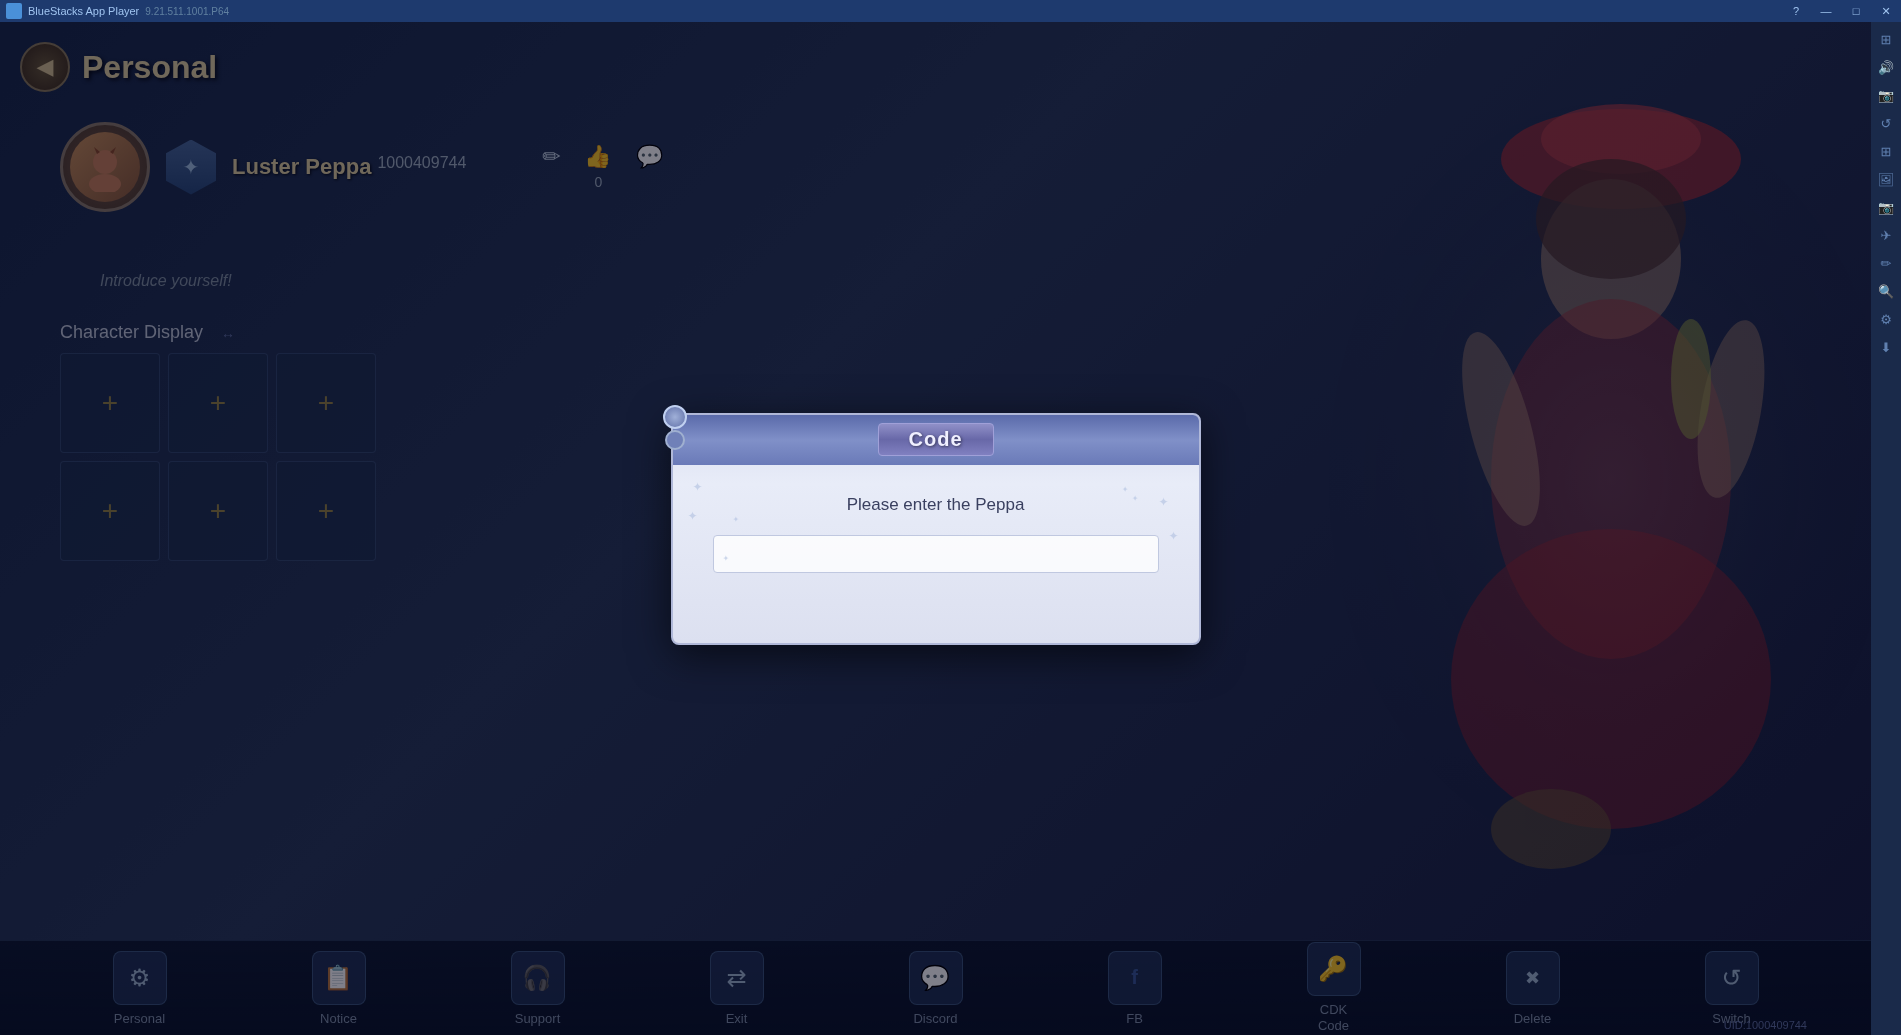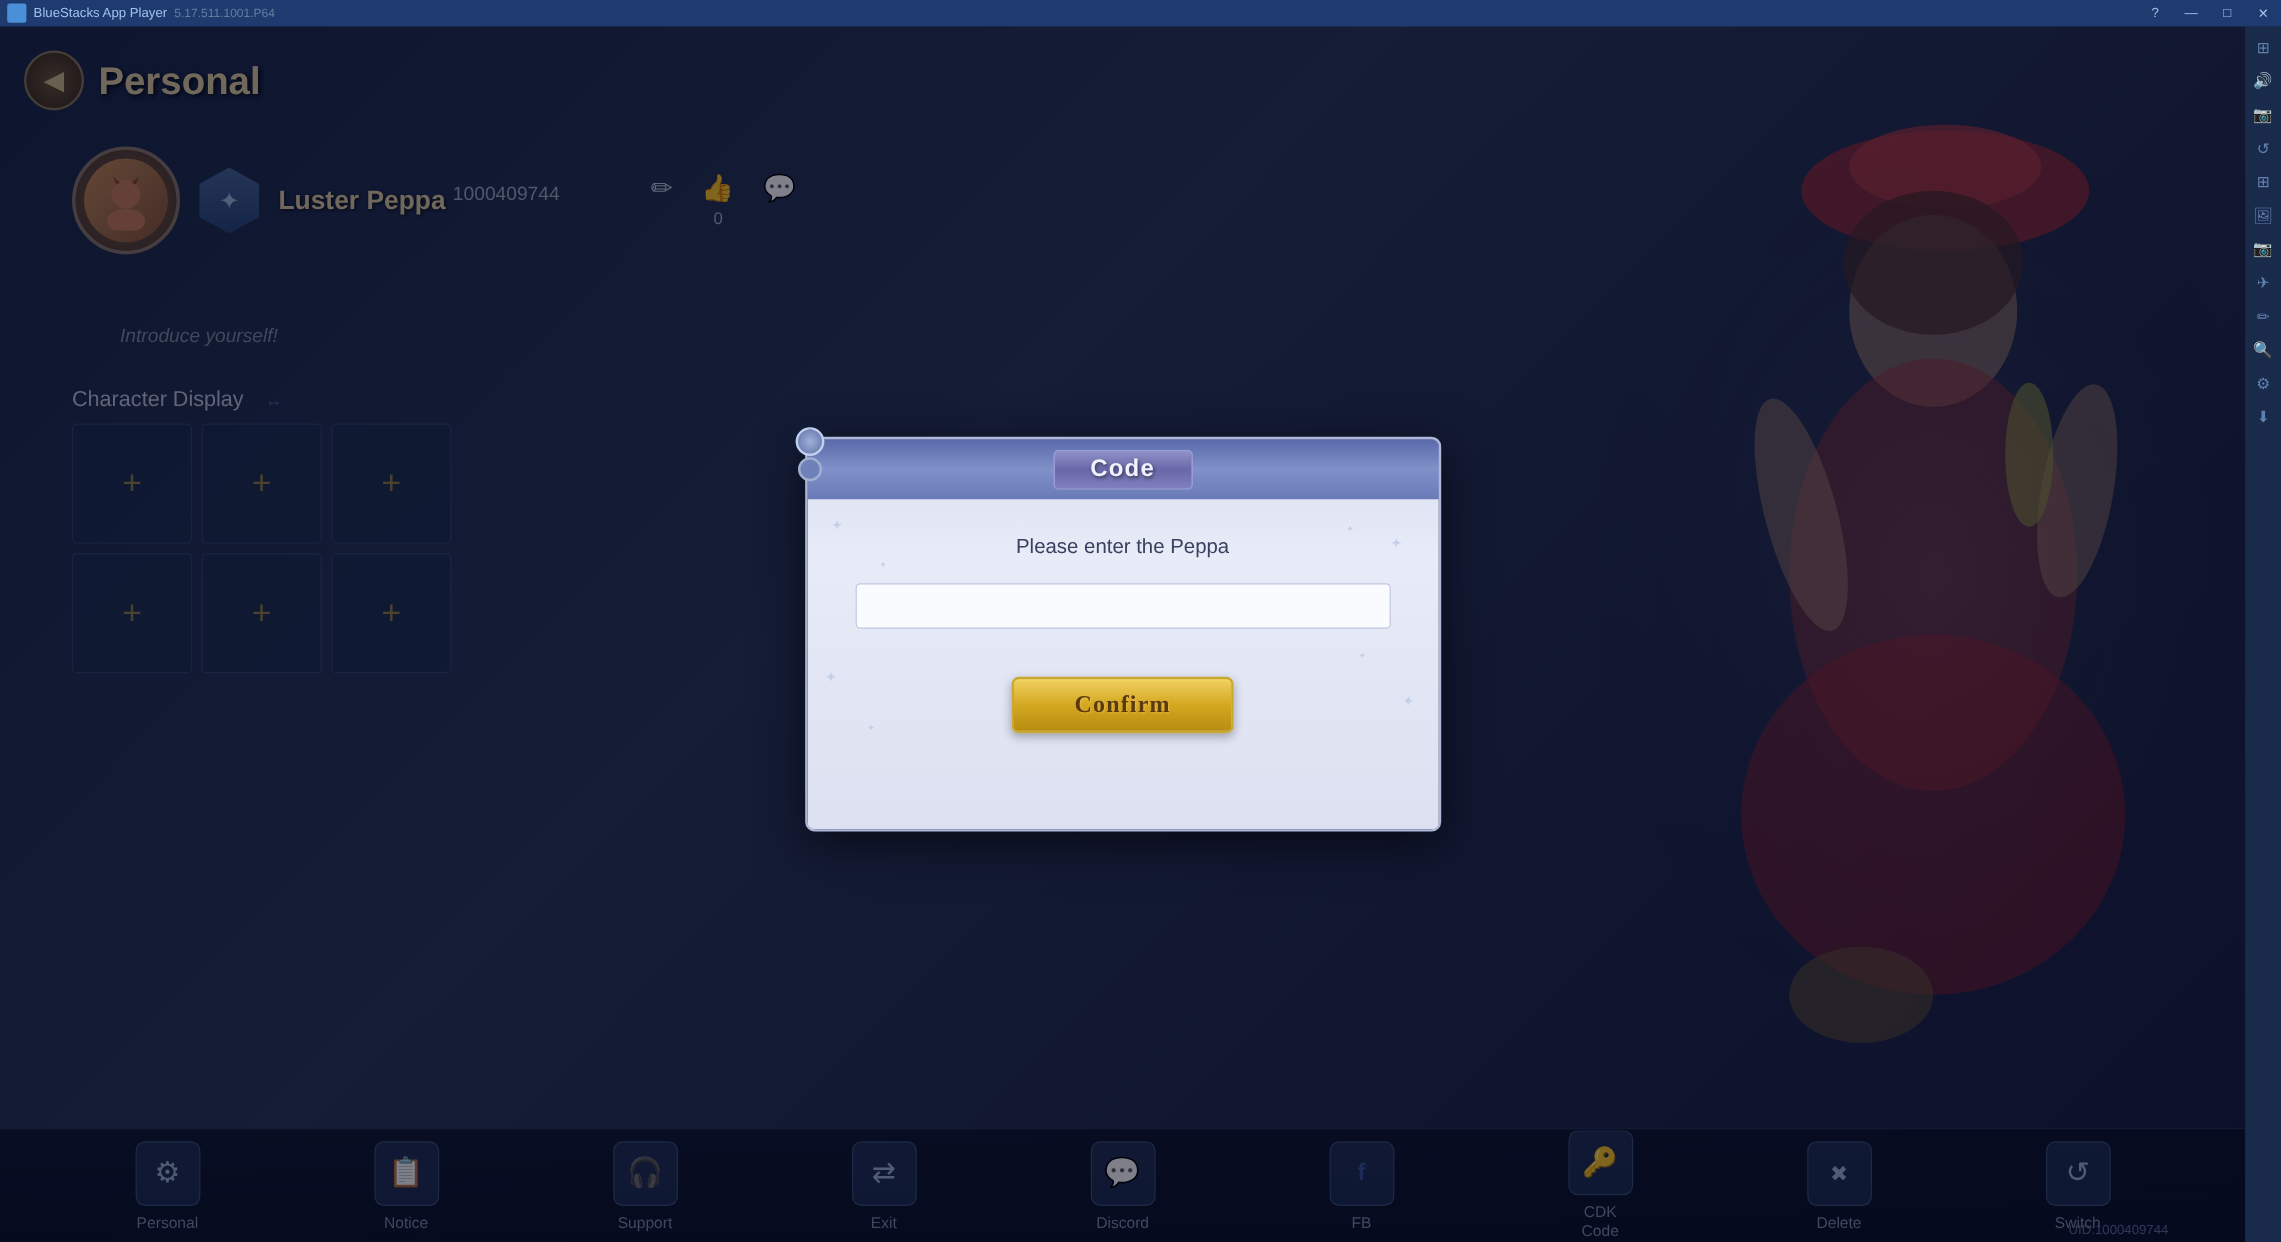--- a/index.html
+++ b/index.html
@@ -419,21 +419,21 @@
       letter-spacing: 1px;
     }
   </style>
 </head>
 <body>
 
 <div class="title-bar">
   <div class="title-bar-left">
     <div class="title-bar-logo"></div>
     <span class="title-bar-text">BlueStacks App Player</span>
-    <span class="title-bar-text" style="color:#6080a0; font-size:10px;">5.17.511.1001.P64</span>
+    <span class="title-bar-text" style="color:#6080a0; font-size:10px;">9.21.511.1001.P64</span>
   </div>
   <div class="title-bar-right">
     <div class="title-bar-btn">?</div>
     <div class="title-bar-btn">—</div>
     <div class="title-bar-btn">□</div>
     <div class="title-bar-btn close">✕</div>
   </div>
 </div>
 
 <div class="right-sidebar">
@@ -610,20 +610,17 @@
         <span class="sparkle" style="bottom:80px; left:15px;">✦</span>
         <span class="sparkle" style="bottom:60px; right:20px;">✦</span>
         <span class="sparkle" style="top:50px; left:60px; font-size:8px;">✦</span>
         <span class="sparkle" style="bottom:100px; right:60px; font-size:8px;">✦</span>
         <span class="sparkle" style="bottom:40px; left:50px; font-size:8px;">✦</span>
         <span class="sparkle" style="top:20px; right:70px; font-size:8px;">✦</span>
 
         <p class="modal-prompt">Please enter the Peppa</p>
         <input class="code-input" type="text" placeholder="" style="">
 
-        <div class="modal-footer">
-          <button class="confirm-button">Confirm</button>
-        </div>
       </div>
     </div>
   </div>
 
 </div>
 
 </body></html>

